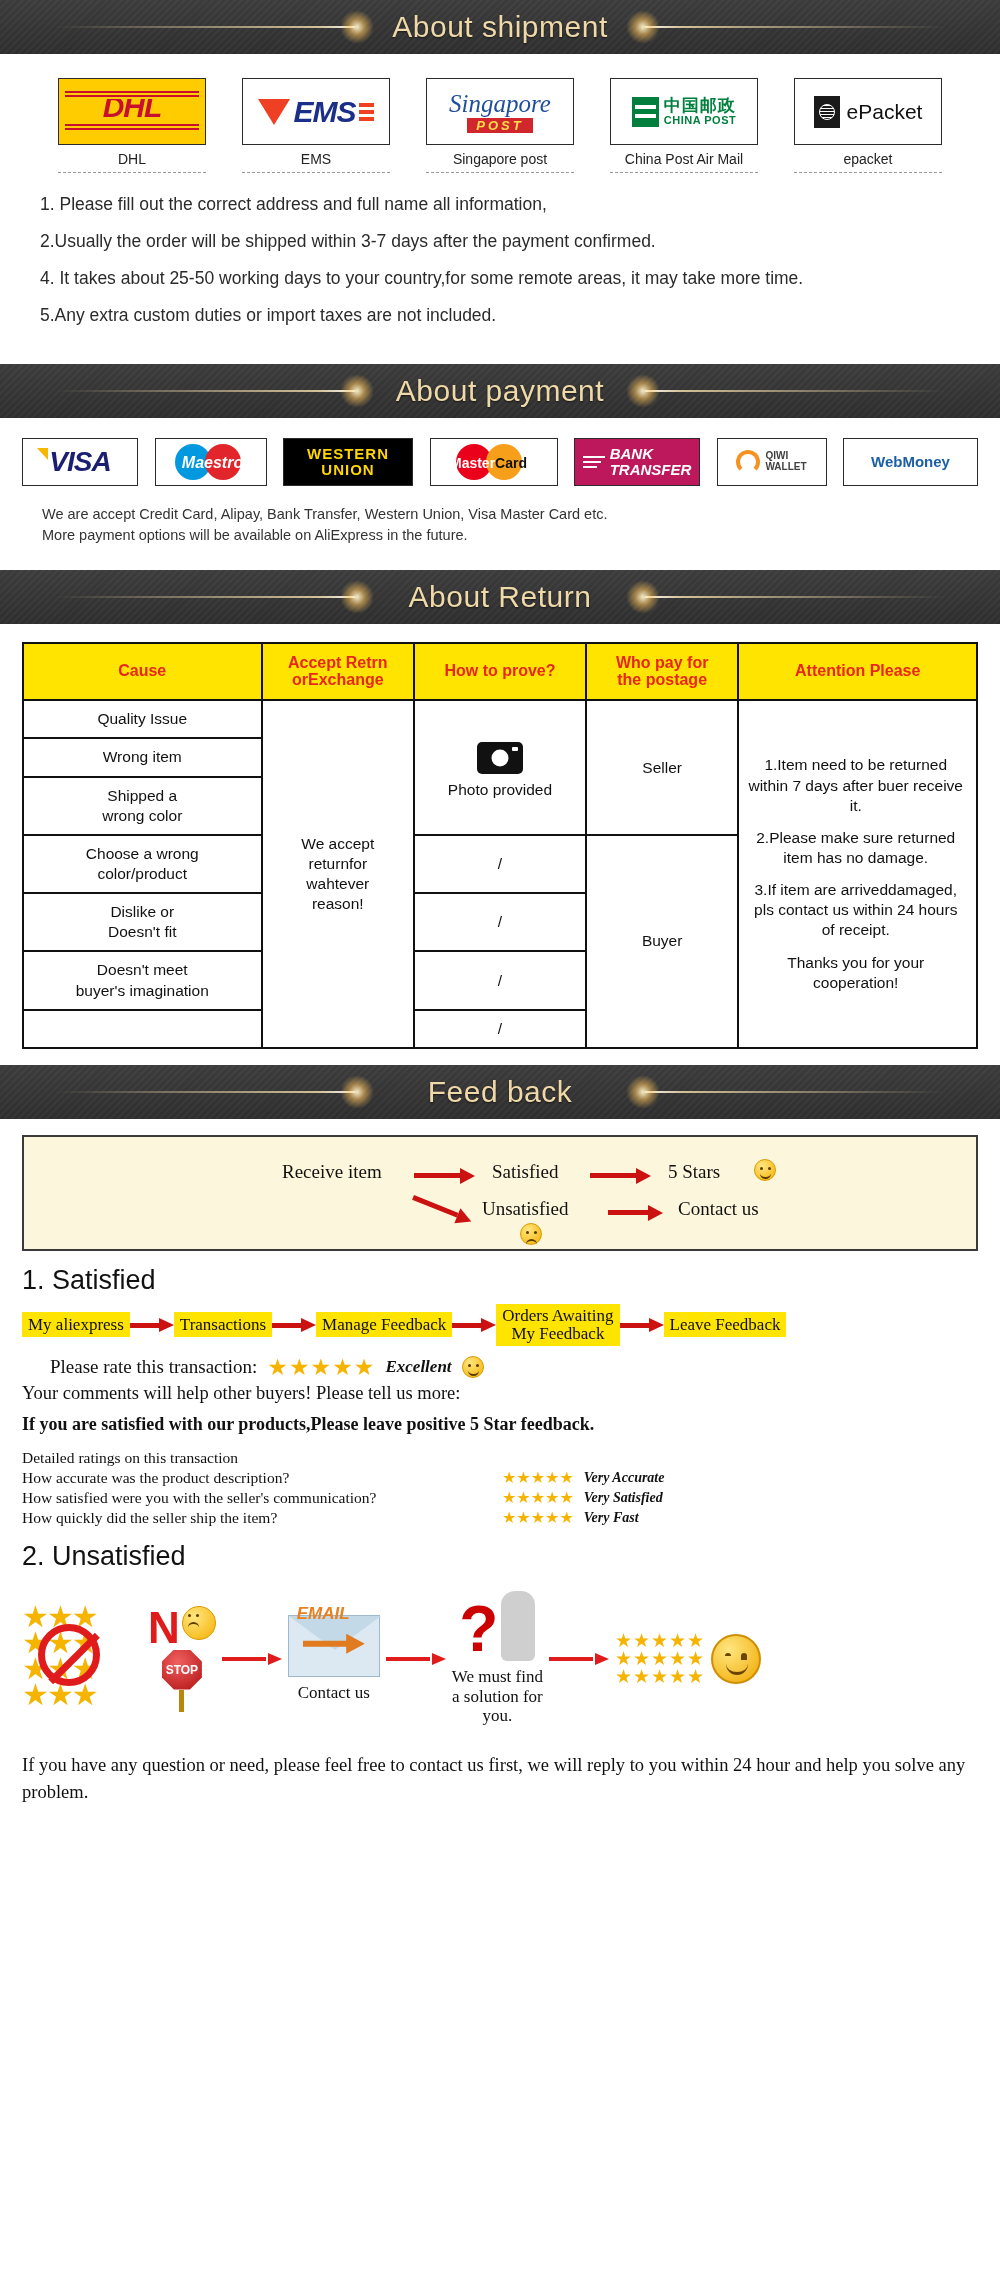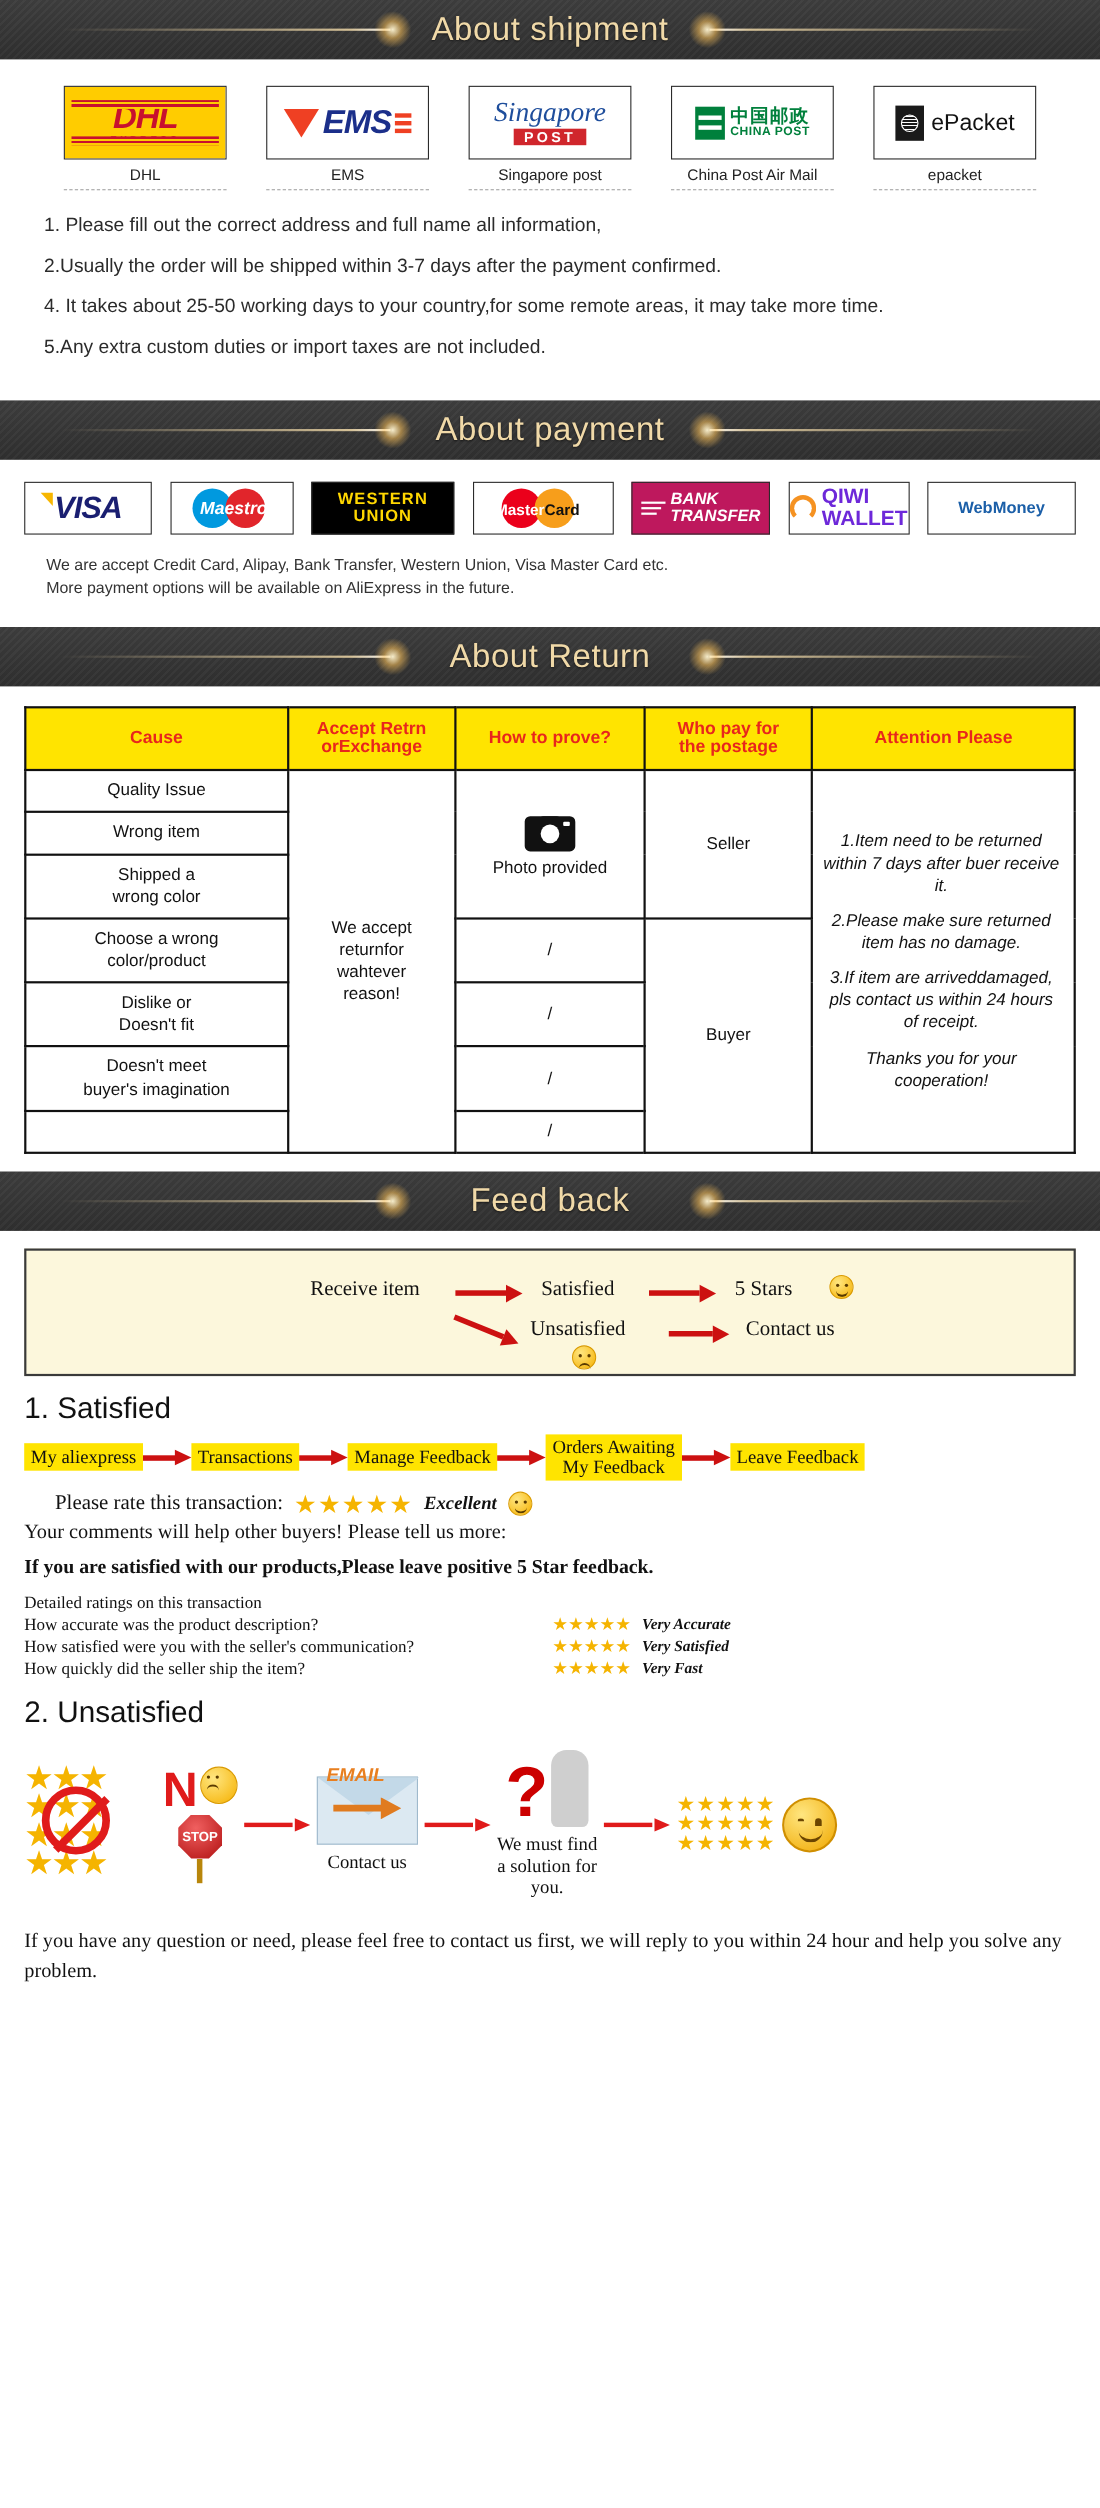--- a/index.html
+++ b/index.html
@@ -73,22 +73,22 @@
   
   .ems { display:flex; align-items:center; gap:3px; }
   .ems .tri { width:0;height:0;border-left:16px solid transparent;border-right:16px solid transparent;border-top:26px solid #ef4023; }
   .ems .wordmark { font-size:30px; font-weight:bold; font-style:italic; color:#1b2f8a; letter-spacing:-1px; }
   .ems .bars { display:flex; flex-direction:column; gap:3px; }
   .ems .bars i { display:block; width:15px; height:4px; background:#ef4023; }
 
   
   .spost { text-align:center; line-height:1; }
   .spost .sg { font-family:"Liberation Serif", serif; font-style:italic; font-size:25px; color:#1f4e9c; }
-  .spost .pst { display:inline-block; background:#d0262c; color:#ffffff; font-size:13px;
-                font-weight:bold; letter-spacing:3px; padding:1px 9px; margin-top:2px; }
+  .spost .pst { display:inline-block; background:#d0262c; color:#fde047; font-size:13px;
+                font-weight:bold; font-style:italic; letter-spacing:3px; padding:1px 9px; margin-top:2px; }
 
   
   .epk { display:flex; align-items:center; gap:7px; }
   .epk .mark { width:26px; height:32px; background:#1a1a1a; position:relative;
                display:flex; align-items:center; justify-content:center; }
   .epk .globe { width:16px; height:16px; border-radius:50%;
                 background:repeating-linear-gradient(#fff 0 1px, #1a1a1a 1px 3px); border:1px solid #fff; }
   .epk .word { font-size:21px; color:#111; }
 
   
@@ -138,37 +138,37 @@
   .mcard span b  { color:#111; }
   .bank-t { color:#fff; font-size:15px; font-weight:bold; font-style:italic; line-height:1.05; text-align:left; }
   .bank-row { display:flex; align-items:center; gap:5px; }
   .bank-lines { display:flex; flex-direction:column; gap:3px; }
   .bank-lines i { display:block; height:2px; background:#fff; }
   .bank-lines i:nth-child(1){ width:22px; }
   .bank-lines i:nth-child(2){ width:18px; }
   .bank-lines i:nth-child(3){ width:14px; }
   .qiwi { display:flex; align-items:center; gap:5px; }
   .qiwi .ring { width:24px;height:24px;border:4px solid #f59222;border-radius:50%;border-bottom-color:transparent; }
-  .qiwi .qt { color:#6d28d9; font-size:19px; font-weight:bold; line-height:1.05; }
+  .qiwi .qt { color:#404040; font-size:10px; font-weight:bold; line-height:1.05; }
   .wm-t { color:#1b5fa8; font-size:15px; font-weight:bold; }
   .pay-note { padding:10px 42px 22px 42px; }
   .pay-note p { margin:0 0 5px 0; font-size:14.5px; color:#333; }
 
   
   .ret-wrap { padding:18px 22px 16px 22px; }
   table.ret { width:100%; border-collapse:collapse; table-layout:fixed; }
   table.ret th, table.ret td { border:2px solid #111; vertical-align:middle; }
   table.ret th {
     background:#ffe400; color:#e8261c; font-size:16px; font-weight:bold;
     text-align:center; padding:10px 4px; line-height:1.12;
   }
   table.ret td { padding:8px 8px; font-size:15.5px; color:#111; text-align:center; line-height:1.3; }
   td.cause { font-weight:normal; }
   td.attn  { text-align:left; font-size:15px; line-height:1.32; vertical-align:top; padding:10px 9px; }
-  td.attn p { margin:0 4px 12px 0;font-style:italic; }
+  td.attn p { margin:0 4px 12px 0; }
   td.attn p:last-child { margin-bottom:0; }
   .cam {
     width:46px; height:32px; background:#111; border-radius:5px; position:relative; margin:0 auto 6px;
   }
   .cam:before { content:""; position:absolute; left:50%; top:50%; transform:translate(-50%,-50%);
     width:17px;height:17px;border-radius:50%;background:#fff; }
   .cam:after { content:""; position:absolute; right:5px; top:5px; width:6px;height:4px;background:#fff;border-radius:1px; }
   .cam-top { width:18px;height:6px;background:#111;border-radius:3px 3px 0 0; margin:0 auto; position:relative; top:6px; }
 
   

